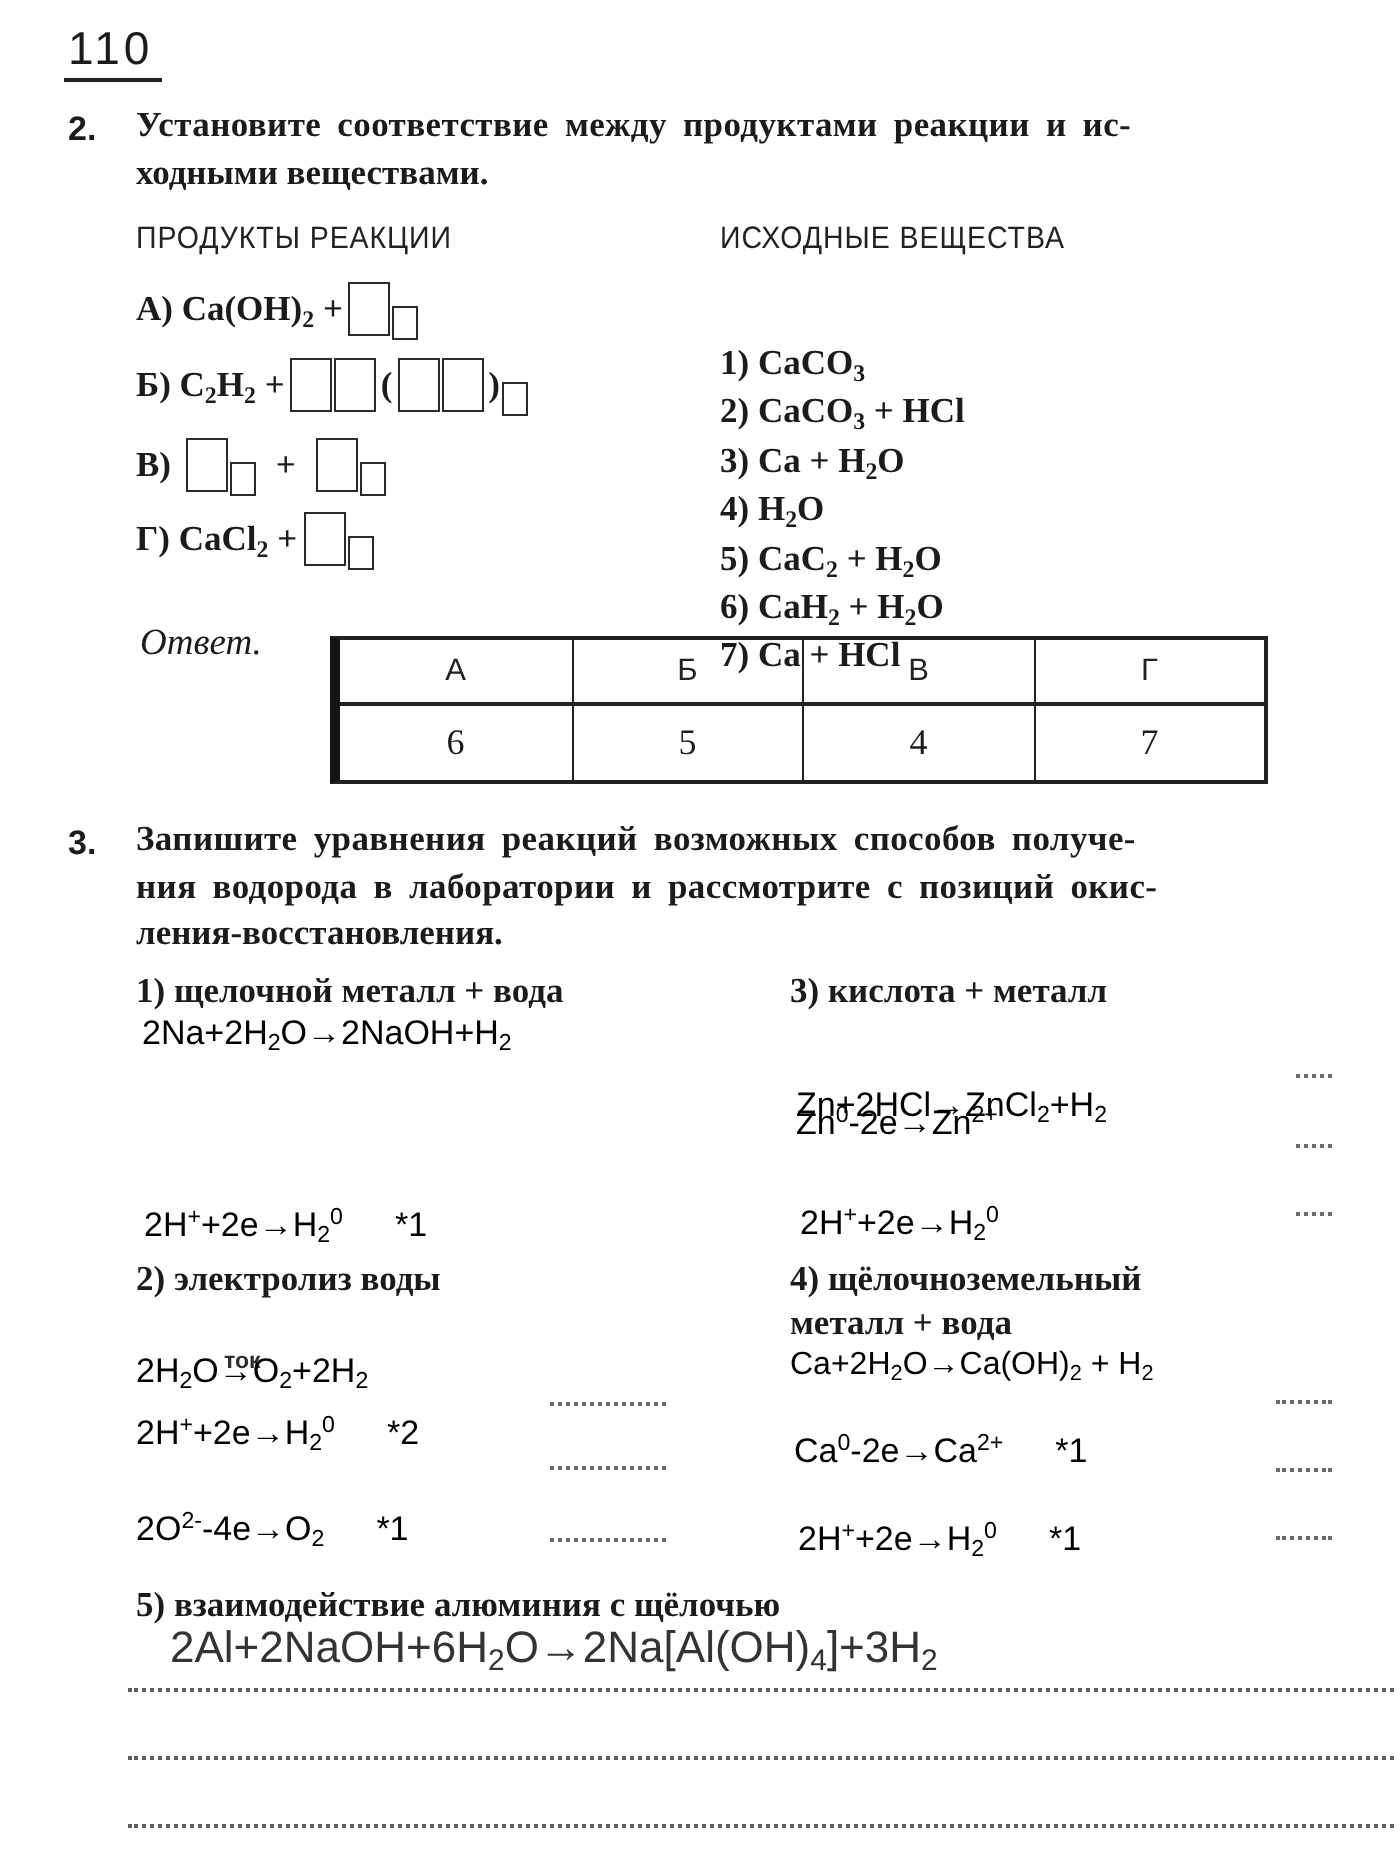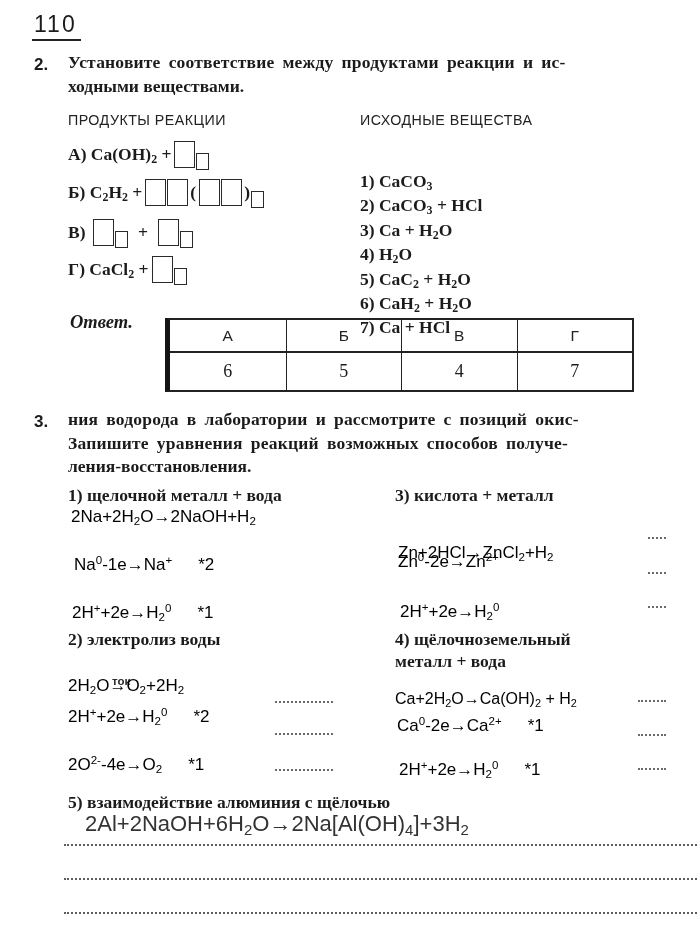--- a/index.html
+++ b/index.html
@@ -32,34 +32,34 @@
   .box{display:inline-block;width:19px;height:25px;border:1.8px solid #2a2a2a;background:#fff;margin-left:3px;}
   .box.b2{margin-left:1px;}
   .sbox{display:inline-block;width:11px;height:15px;border:1.6px solid #2a2a2a;background:#fff;position:relative;top:12px;margin-left:1px;}
   .paren{line-height:27px;margin-left:2px;}
 
   
   .reagents{font-size:17.5px;font-weight:bold;line-height:24.4px;margin-top:32px;}
   .reagents .num{display:inline-block;}
 
   
-  .answerlabel{font-size:18.5px;font-weight:bold;font-style:italic;}
+  .answerlabel{font-size:18.5px;font-weight:normal;font-style:italic;}
   .atable{border:2px solid #222;border-left:5px solid #141414;width:462px;}
   .atable .tr{display:grid;grid-template-columns:repeat(4,1fr);}
   .atable .tr.hdr{border-bottom:2px solid #222;}
   .atable .td{text-align:center;border-left:1.5px solid #222;}
   .atable .td:first-child{border-left:none;}
   .atable .tr.hdr .td{font-family:"Liberation Sans","DejaVu Sans",sans-serif;font-size:15.5px;
     line-height:31px;height:31px;color:#222;}
   .atable .tr.val .td{font-size:18px;line-height:36px;height:37px;}
 
   
   .eq{font-family:"Liberation Sans","DejaVu Sans",sans-serif;font-size:17px;color:#000000;white-space:nowrap;}
   .eq .mult{margin-left:26px;}
-  .eq.small{font-size:16px;margin-top:16px;}
+  .eq.small{font-size:16px;}
   .eq.big{font-size:22px;color:#333;margin-left:21px;}
   .mtitle{font-size:17.5px;font-weight:bold;white-space:nowrap;line-height:22px;}
   .cond{font-family:"Liberation Sans","DejaVu Sans",sans-serif;font-size:11.5px;font-weight:bold;color:#2b2b2b;}
 
   
   .dotline{border-top:2px dotted #6a6a6a;height:0;}
   .writeline{border-top:2px dotted #5d5d5d;height:0;}
 </style>
 </head>
 <body>
@@ -125,28 +125,27 @@
     <div class="tr val">
       <div class="td">6</div>
       <div class="td">5</div>
       <div class="td">4</div>
       <div class="td">7</div>
     </div>
   </div>
 
   <div class="abs tasknum" style="left:34px;top:412px;">3.</div>
   <div class="abs booktext" style="left:68px;top:408px;">
+    <div class="stretch">Запишите уравнения реакций возможных способов получе-</div>
     <div class="stretch">ния водорода в лаборатории и рассмотрите с позиций окис-</div>
-    <div class="stretch">Запишите уравнения реакций возможных способов получе-</div>
     <div>ления-восстановления.</div>
   </div>
 
   <div class="abs mtitle" style="left:68px;top:484px;">1) щелочной металл + вода</div>
   <div class="abs eq" style="left:71px;top:507px;">2Na+2H<sub>2</sub>O→2NaOH+H<sub>2</sub></div>
-  <div class="abs eq" style="left:74px;top:555px;"><span>Na<sup>0</sup>-1e→Na<sup>+</sup></span><span class="mult">*2</span></div>
   <div class="abs eq" style="left:72px;top:603px;"><span>2H<sup>+</sup>+2e→H<sub>2</sub><sup>0</sup></span><span class="mult">*1</span></div>
 
   <div class="abs mtitle" style="left:68px;top:628px;">2) электролиз воды</div>
   <div class="abs cond" style="left:112px;top:655px;margin-top:20px;">ток</div>
   <div class="abs eq" style="left:68px;top:676px;">2H<sub>2</sub>O→O<sub>2</sub>+2H<sub>2</sub></div>
   <div class="abs eq" style="left:68px;top:707px;"><span>2H<sup>+</sup>+2e→H<sub>2</sub><sup>0</sup></span><span class="mult">*2</span></div>
   <div class="abs eq" style="left:68px;top:755px;"><span>2O<sup>2-</sup>-4e→O<sub>2</sub></span><span class="mult">*1</span></div>
 
   <div class="abs mtitle" style="left:395px;top:484px;">3) кислота + металл</div>
   <div class="abs eq" style="left:398px;top:507px;margin-top:36px;">Zn+2HCl→ZnCl<sub>2</sub>+H<sub>2</sub></div>

